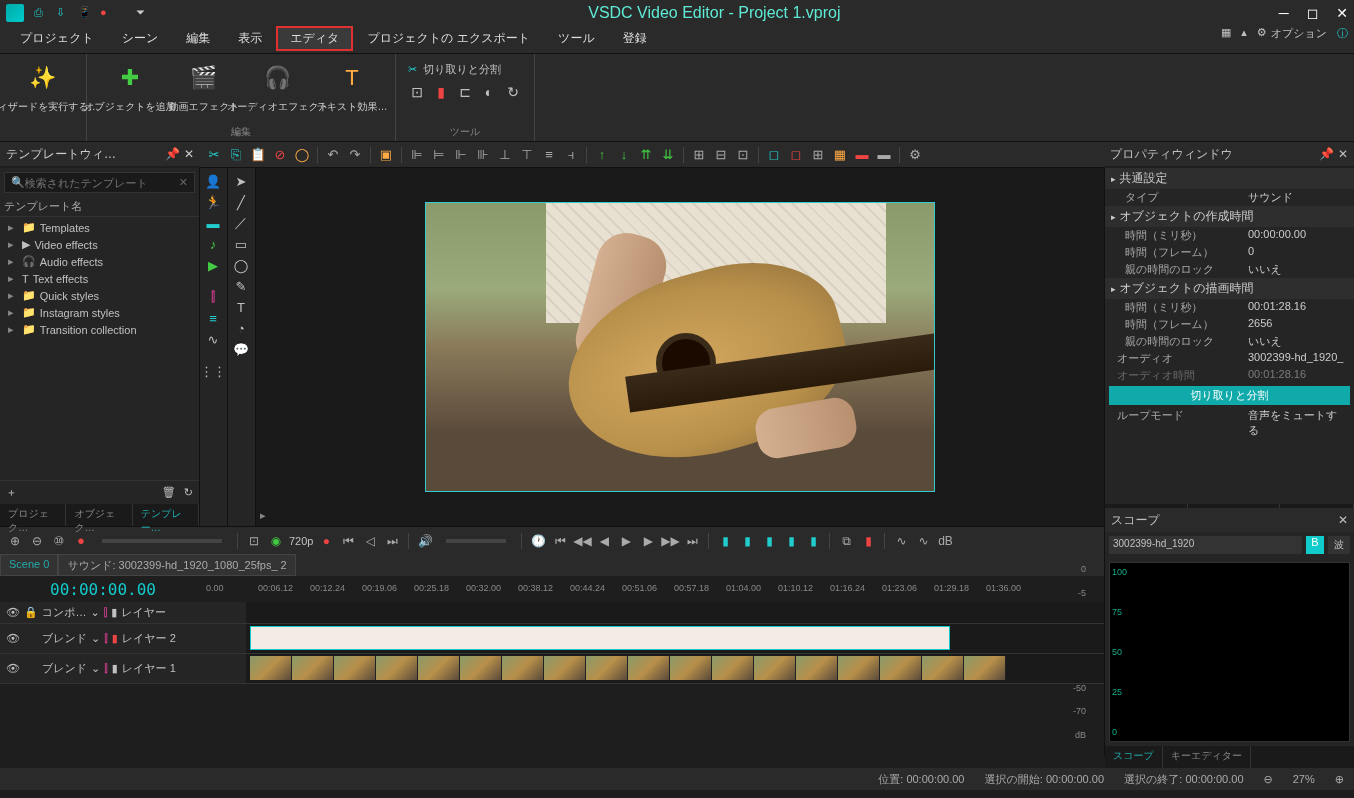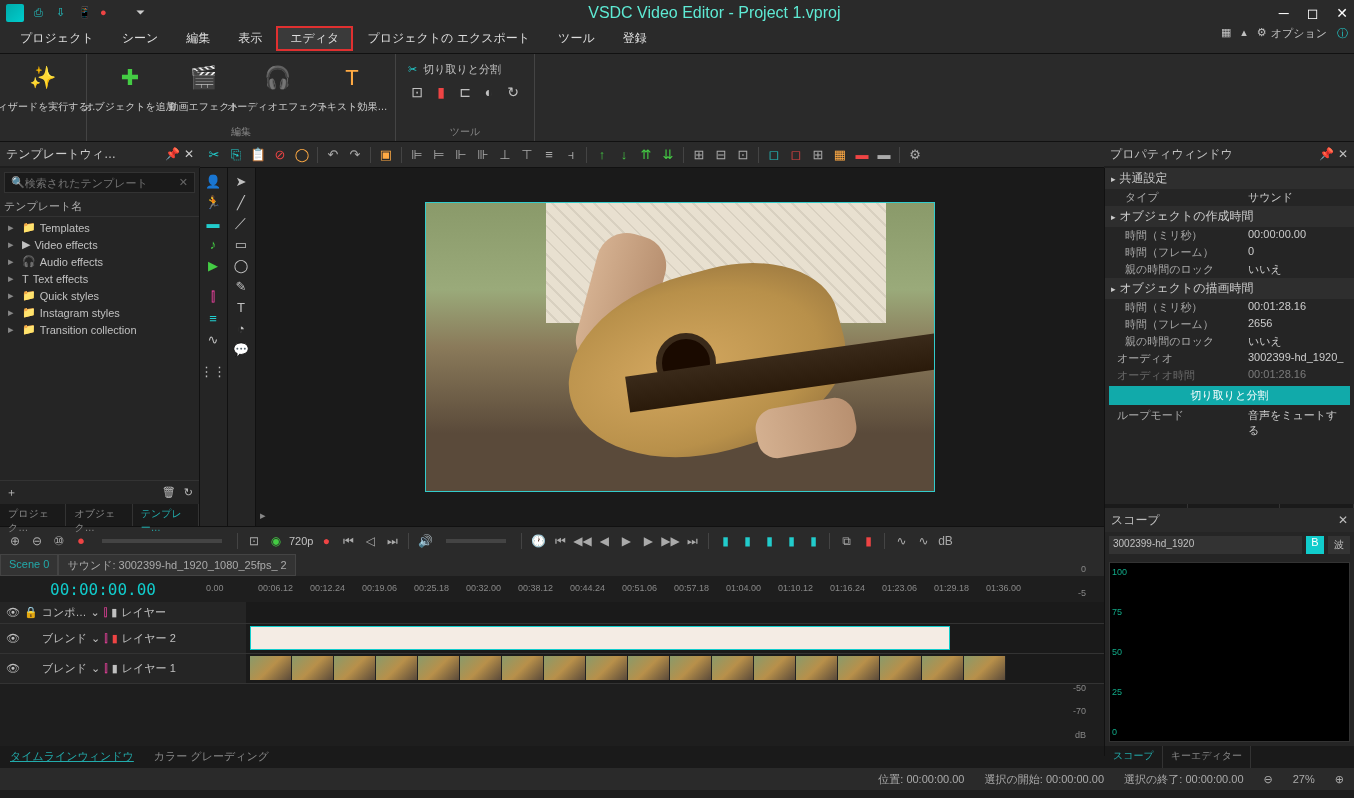--- a/index.html
+++ b/index.html
@@ -472,24 +472,20 @@
           <div class="thumb"></div>
           <div class="thumb"></div>
           <div class="thumb"></div>
           <div class="thumb"></div>
           <div class="thumb"></div>
           <div class="thumb"></div>
         </div>
       </div>
   </div>
   <div style="flex:1"></div>
-  <div class="bottom-tabs">
-    <div class="btab active">タイムラインウィンドウ</div>
-    <div class="btab">カラー グレーディング</div>
-  </div>
 </div>
 
 <div class="scope-panel">
   <div class="prop-header">
       <span>スコープ</span>
       <span style="margin-left:auto">✕</span>
     </div>
   <div style="display:flex;gap:4px;padding:4px">
     <div style="flex:1;background:#333;padding:2px 4px;font-size:10px">3002399-hd_1920</div>
     <div style="width:18px;height:18px;background:#1cc;color:#fff;text-align:center">B</div>

